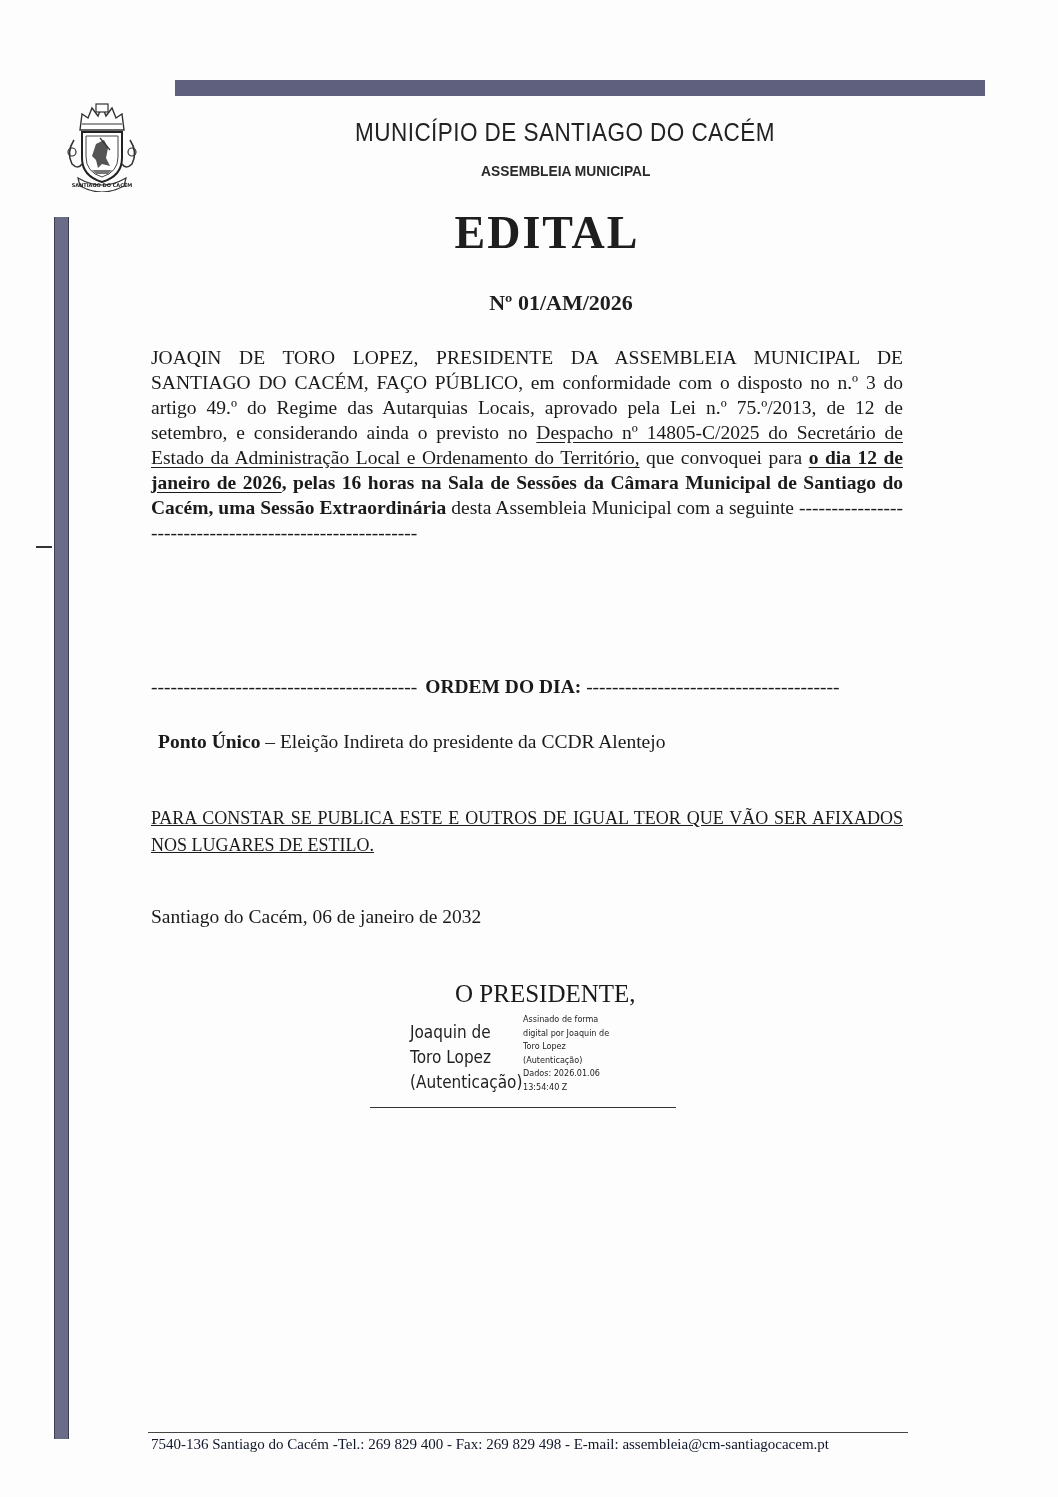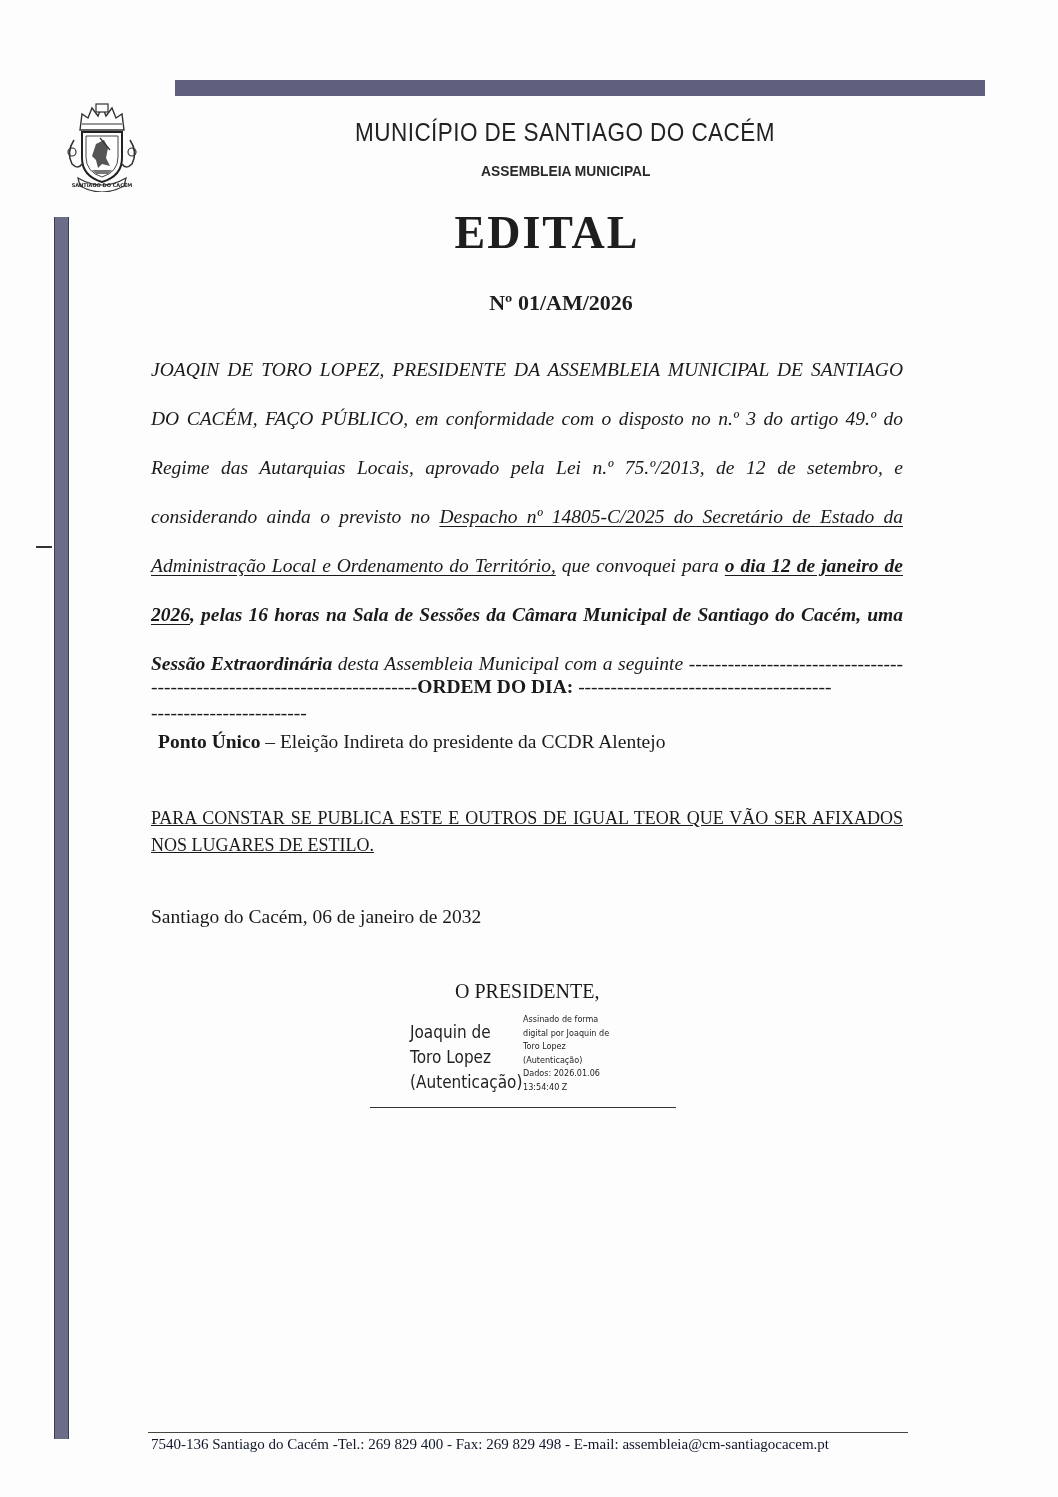--- a/index.html
+++ b/index.html
@@ -83,37 +83,36 @@
       text-align: center;
       font-size: 22px;
       font-weight: bold;
       color: #1e1e1e;
     }
     .body-text {
       position: absolute;
       left: 151px; top: 345px;
       width: 752px;
       font-size: 19.5px;
-      line-height: 49px;
+      line-height: 25px;
       text-align: justify;
       text-align-last: left;
       transform-origin: left top;
-      font-style: italic;
     }
     .body-text u { text-decoration: underline; text-underline-offset: 3px; }
     .body-text b { font-weight: bold; }
     .ordem {
       position: absolute;
       left: 151px; top: 676px;
       width: 752px;
       font-size: 19.5px;
       white-space: nowrap;
       overflow: hidden;
     }
-    .ordem b { font-weight: bold; }
+    .ordem b { font-weight: bold; margin-left: 8px; }
     .ponto {
       position: absolute;
       left: 151px; top: 731px;
       font-size: 19.5px;
     }
     .ponto b { font-weight: bold; margin-left: 7px; }
     .constar {
       position: absolute;
       left: 151px; top: 805px;
       width: 752px;
@@ -124,21 +123,21 @@
       text-decoration: underline;
     }
     .date-place {
       position: absolute;
       left: 151px; top: 906px;
       font-size: 19.5px;
     }
     .presidente {
       position: absolute;
       left: 455px; top: 980px;
-      font-size: 20px;
+      font-size: 25px;
     }
     .sig-name {
       position: absolute;
       left: 410px; top: 1020px;
       font-family: "DejaVu Sans", "Liberation Sans", sans-serif;
       font-size: 17px;
       line-height: 25px;
       color: #222;
       transform: scaleX(0.9);
       transform-origin: left top;

